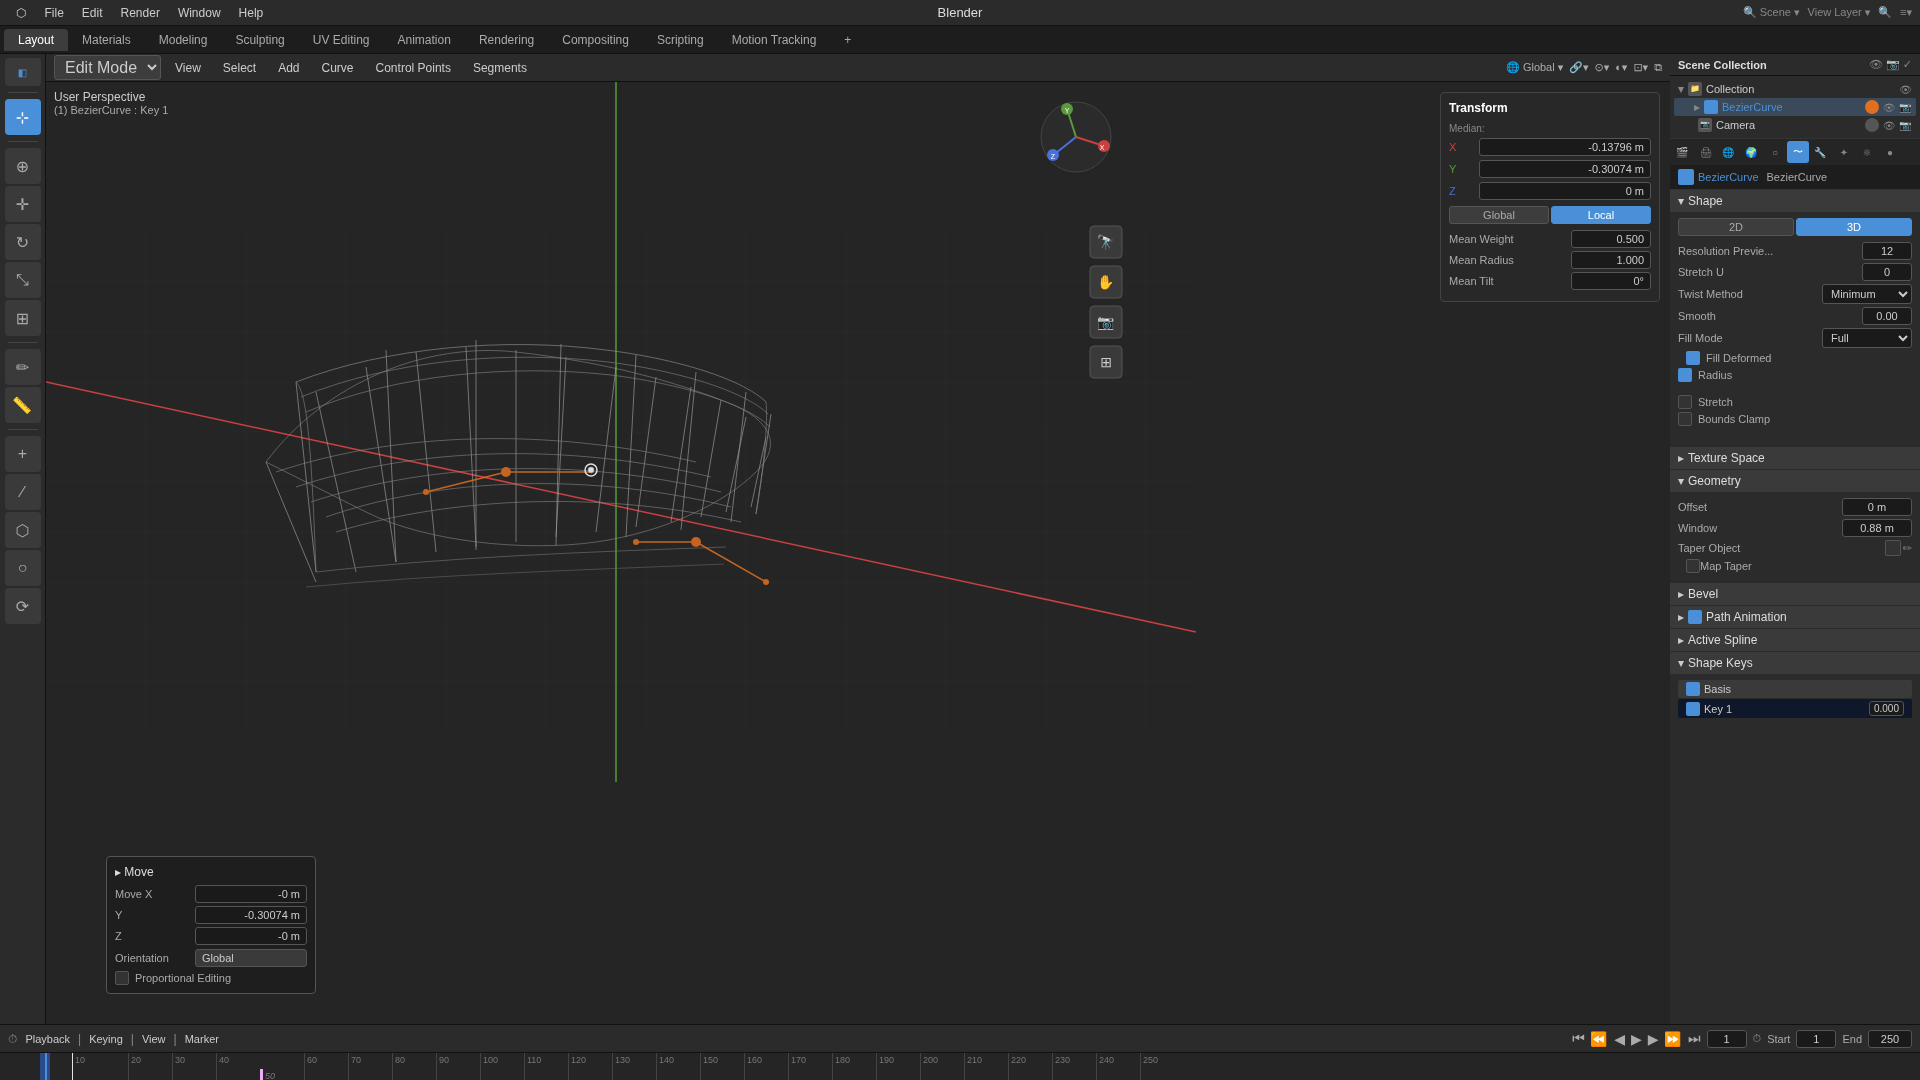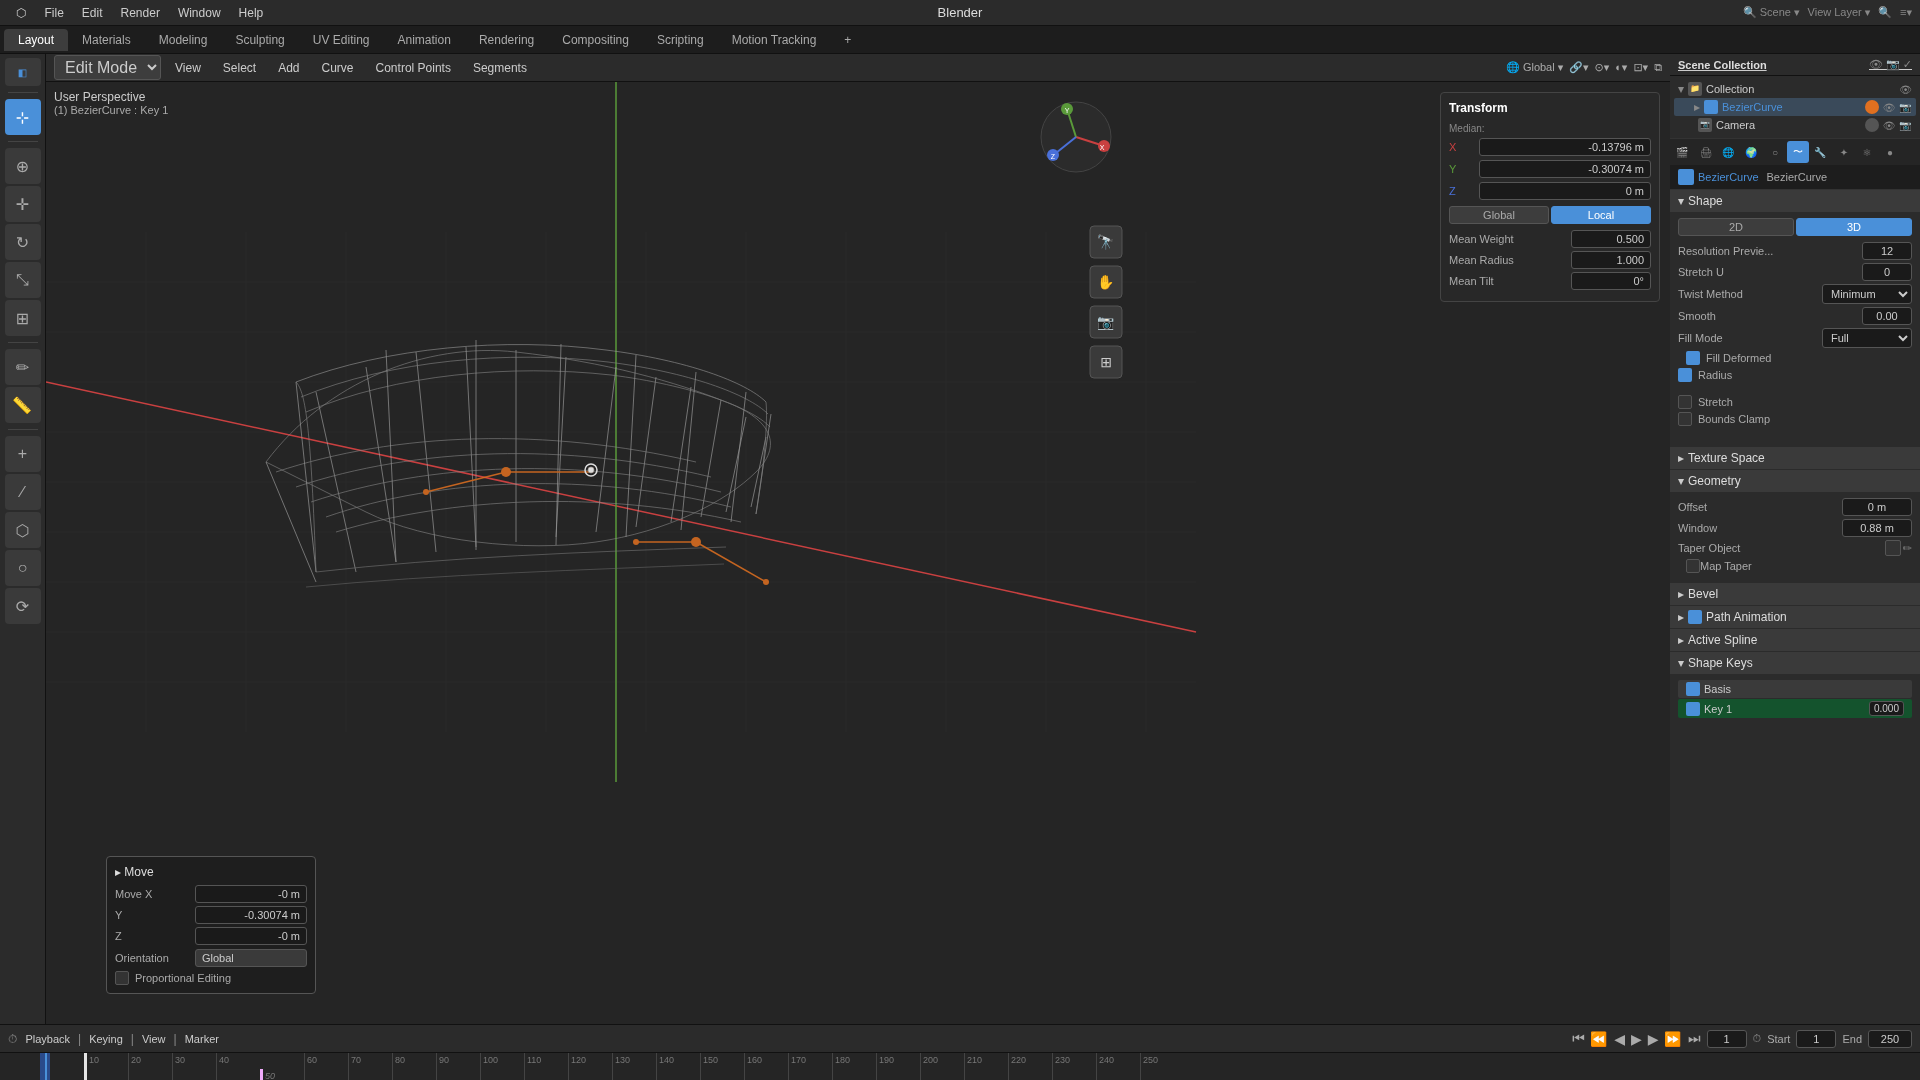--- a/index.html
+++ b/index.html
@@ -332,21 +332,21 @@
         <div style="display:flex;align-items:center;gap:6px;margin-top:4px;">
           <span style="width:14px;height:14px;background:#333;border:1px solid #555;border-radius:2px;display:inline-block;"></span>
           <span style="color:#aaa;font-size:11px;">Proportional Editing</span>
         </div>
       </div>
     </div>
   </div>
 
   <div style="display:flex;flex-direction:column;width:250px;">
 
-    <div style="background:#2b2b2b;padding:4px 8px;border-bottom:1px solid #111;display:flex;align-items:center;gap:4px;text-decoration:underline;">
+    <div style="background:#2b2b2b;padding:4px 8px;border-bottom:1px solid #111;display:flex;align-items:center;gap:4px;">
       <span style="color:#ddd;font-size:11px;font-weight:bold;">Scene Collection</span>
       <span style="margin-left:auto;color:#888;font-size:11px;">👁 📷 ✓</span>
     </div>
 
     <div style="background:#2b2b2b;padding:4px;border-bottom:1px solid #333;">
       <div style="display:flex;align-items:center;gap:4px;padding:2px 4px;">
         <span style="color:#888;">▾</span>
         <span style="width:14px;height:14px;background:#555;border-radius:2px;display:inline-block;font-size:8px;text-align:center;line-height:14px;">📁</span>
         <span style="color:#ccc;font-size:11px;flex:1;">Collection</span>
         <span style="color:#888;font-size:10px;">👁</span>
@@ -505,21 +505,21 @@
         <div style="background:#3a3a3a;padding:4px 8px;display:flex;align-items:center;gap:4px;cursor:pointer;">
           <span style="color:#ccc;">▾</span>
           <span style="color:#ddd;font-size:12px;">Shape Keys</span>
         </div>
         <div style="padding:6px 8px;background:#2b2b2b;">
           <div style="display:flex;flex-direction:column;gap:1px;">
             <div style="display:flex;align-items:center;padding:2px 8px;background:#3a3a3a;border-radius:2px;">
               <span style="width:14px;height:14px;background:#4a90d9;border-radius:2px;display:inline-block;margin-right:4px;"></span>
               <span style="flex:1;color:#ccc;font-size:11px;">Basis</span>
             </div>
-            <div style="display:flex;align-items:center;padding:2px 8px;background:#14532d;border-radius:2px;">
+            <div style="display:flex;align-items:center;padding:2px 8px;background:#0f172a;border-radius:2px;">
               <span style="width:14px;height:14px;background:#4a90d9;border-radius:2px;display:inline-block;margin-right:4px;"></span>
               <span style="flex:1;color:#ccc;font-size:11px;">Key 1</span>
               <span style="background:#1a1a1a;border:1px solid #555;color:#ccc;padding:1px 4px;border-radius:3px;font-size:10px;">0.000</span>
             </div>
           </div>
         </div>
       </div>
 
     </div>
   </div>
@@ -557,21 +557,21 @@
   <div style="flex:1;background:#252525;position:relative;overflow:hidden;display:flex;">
 
     <div style="position:absolute;top:0;left:45px;width:2px;height:100%;background:#4a90d9;z-index:2;"></div>
 
     <div style="position:absolute;top:0;left:40px;width:10px;height:100%;background:#2a4a8a;z-index:1;"></div>
 
     <div style="position:absolute;top:0;left:0;width:100%;height:100%;display:flex;">
       <div style="position:absolute;top:0;left:40px;height:100%;border-left:1px solid #555;">
           <span style="position:absolute;top:2px;left:2px;font-size:9px;color:#777;">0</span>
         </div>
-      <div style="position:absolute;top:0;left:84px;height:100%;border-left:3px solid #e5e5e5;">
+      <div style="position:absolute;top:0;left:72px;height:100%;border-left:1px solid #e5e5e5;">
           <span style="position:absolute;top:2px;left:2px;font-size:9px;color:#777;">10</span>
         </div>
       <div style="position:absolute;top:0;left:128px;height:100%;border-left:1px solid #444;">
           <span style="position:absolute;top:2px;left:2px;font-size:9px;color:#777;">20</span>
         </div>
       <div style="position:absolute;top:0;left:172px;height:100%;border-left:1px solid #444;">
           <span style="position:absolute;top:2px;left:2px;font-size:9px;color:#777;">30</span>
         </div>
       <div style="position:absolute;top:0;left:216px;height:100%;border-left:1px solid #444;">
           <span style="position:absolute;top:2px;left:2px;font-size:9px;color:#777;">40</span>

